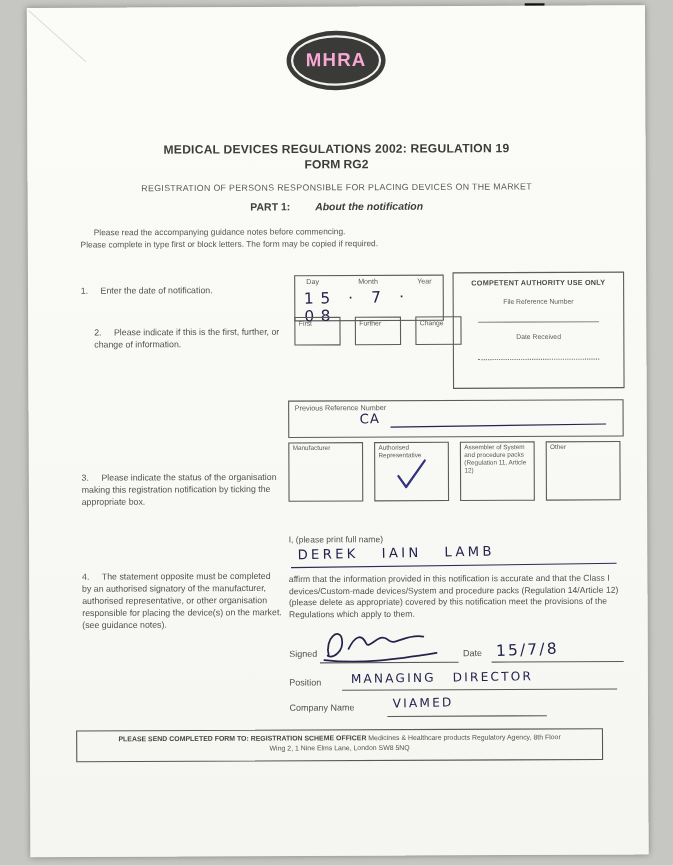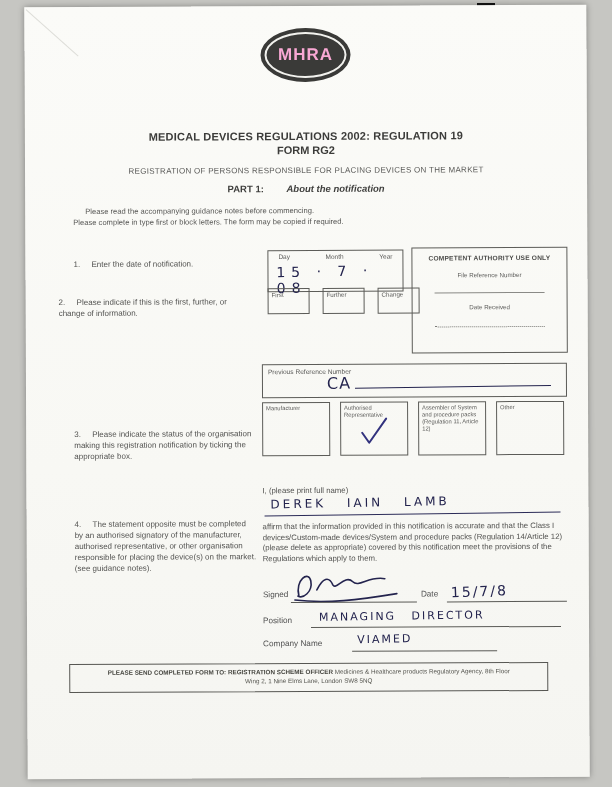--- a/index.html
+++ b/index.html
@@ -51,21 +51,21 @@
   .caline{width:110px;margin:14px auto 0 auto;border-bottom:1px solid #8a8a86;}
   .cadots{width:110px;margin:16px auto 0 auto;border-bottom:1px dotted #7a7a76;}
 
   
   .q2opts{position:absolute;left:242px;top:282px;display:flex;gap:13px;}
   .opt{width:42px;height:26px;border:1px solid #5c5c58;font-size:6.2px;color:#5a5a58;padding:2px 0 0 3px;box-sizing:border-box;}
 
   
   .prevbox{left:236px;top:358px;width:303px;height:32px;}
   .prevbox .l{font-size:6.6px;color:#5a5a58;margin:3px 0 0 5px;}
-  .prev-ink{position:absolute;left:64px;top:9px;font-size:16px;letter-spacing:1px;transform:rotate(-1deg);}
+  .prev-ink{position:absolute;left:64px;top:9px;font-size:12px;letter-spacing:1px;transform:rotate(-1deg);}
   .prev-line{position:absolute;left:92px;top:22px;width:196px;border-bottom:1.4px solid #24244e;transform:rotate(-.6deg);}
 
   
   .q3opts{position:absolute;left:236px;top:396px;display:flex;gap:10px;}
   .sbox{position:relative;width:68px;height:54px;border:1px solid #5c5c58;font-size:5.8px;line-height:7px;color:#5a5a58;padding:2px 3px;box-sizing:border-box;}
   .tick{position:absolute;left:18px;top:14px;}
 
   
   .stmt-label{position:absolute;left:236px;top:480px;font-size:7.8px;color:#525250;}
   .name-ink{position:absolute;left:244px;top:490px;font-size:12px;letter-spacing:3px;word-spacing:14px;transform:rotate(-.8deg);}
@@ -124,21 +124,21 @@
     </div>
 
     <div class="box cabox">
       <div class="t">COMPETENT AUTHORITY USE ONLY</div>
       <div class="l">File Reference Number</div>
       <div class="caline"></div>
       <div class="l">Date Received</div>
       <div class="cadots"></div>
     </div>
 
-    <div class="qtext" style="left:33px;top:290px;width:180px;">
+    <div class="qtext" style="left:60px;top:290px;width:180px;">
       <span class="qnum">2.</span><span>Please indicate if this is the first, further, or change of information.</span>
     </div>
     <div class="q2opts">
       <div class="opt">First</div>
       <div class="opt">Further</div>
       <div class="opt">Change</div>
     </div>
 
     <div class="box prevbox">
       <div class="l">Previous Reference Number</div>

